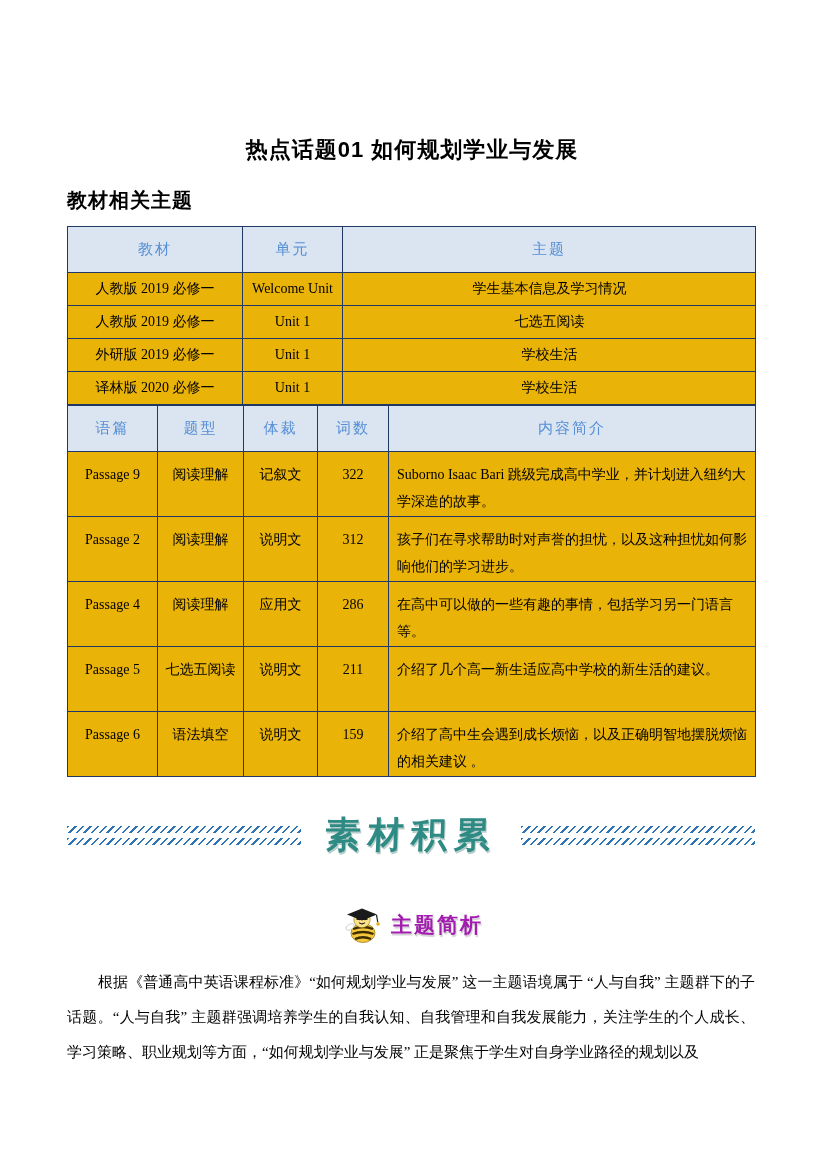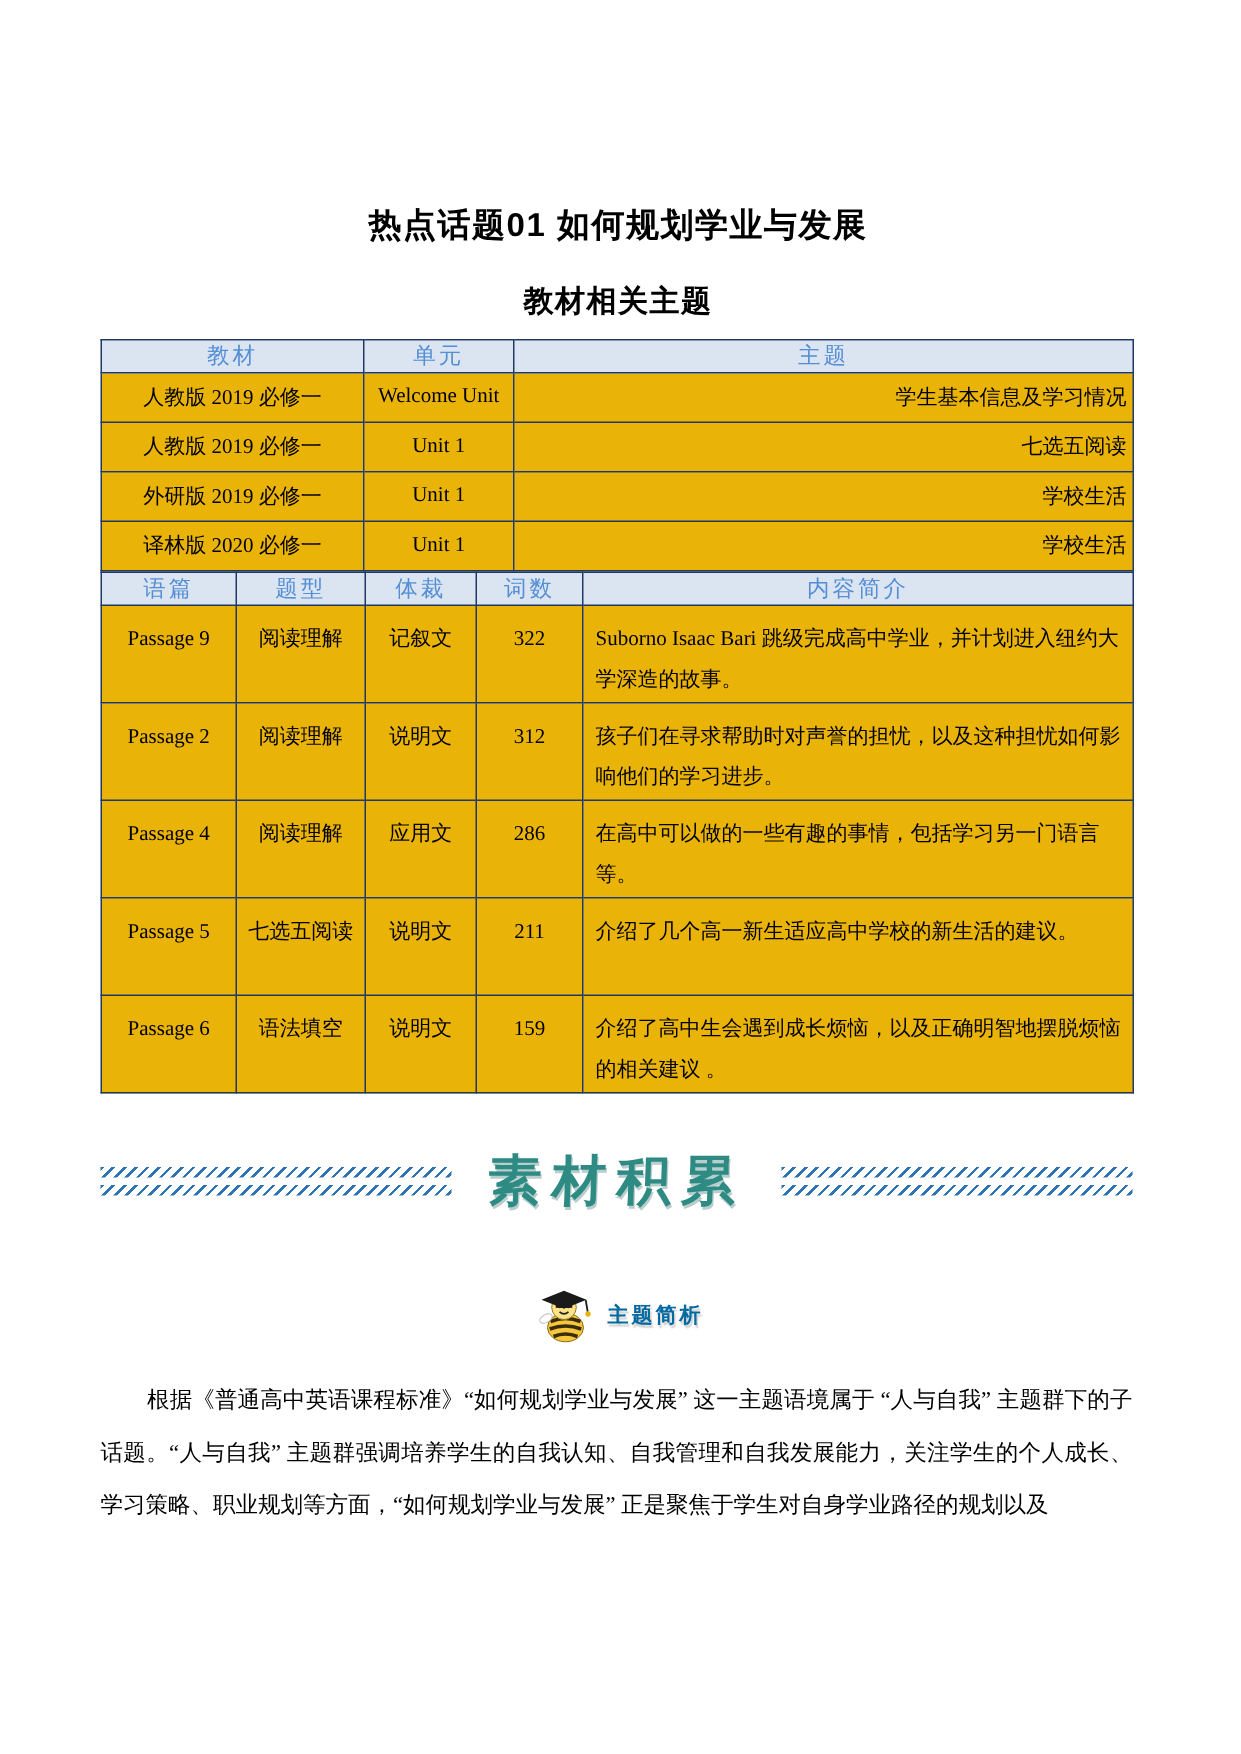--- a/index.html
+++ b/index.html
@@ -14,50 +14,50 @@
   .page { width:827px; height:1169px; padding:103px 70px 0 67px;margin-top:32px; }
 
   .doc-title {
     text-align:center;
     font-family:"Liberation Sans", sans-serif;
     font-weight:bold;
     font-size:22px;
     letter-spacing:1px;
   }
   .section-title {
-    text-align:center;
+    text-align:left;
     font-family:"Liberation Sans", sans-serif;
     font-weight:bold;
     font-size:20px;
     margin-top:22px;
     margin-bottom:12px;
     letter-spacing:1px;
   }
 
   table.tbl {
     border-collapse:collapse;
     width:688px;
     table-layout:fixed;
   }
   .tbl th, .tbl td { border:1px solid #1F3864; }
   .tbl th {
     background:#DBE5F1;
     color:#558ED5;
     font-family:"Liberation Sans", sans-serif;
     font-weight:normal;
     font-size:15px;
-    height:22px;
+    height:46px;
     text-align:center;
     letter-spacing:2px;
   }
   .tbl td { font-size:14px; background:#eab308; }
 
   
   .t1 td { height:33px; text-align:center; padding:2px 4px; }
-  .t1 td.left { text-align:right; padding-left:5px; }
+  .t1 td.left { text-align:center; padding-left:5px; }
 
   
   .t2 tr.data { height:65px; }
   .t2 td {
     vertical-align:top;
     padding-top:9px;
     text-align:center;
     line-height:27px;
     padding-left:4px; padding-right:4px;
   }
@@ -95,22 +95,22 @@
   .analysis-header {
     margin-top:44px;
     display:flex;
     justify-content:center;
     align-items:center;
     gap:8px;
   }
   .analysis-label {
     font-family:"Liberation Sans", sans-serif;
     font-weight:bold;
-    font-size:14px;
-    color:#0369a1;
+    font-size:21px;
+    color:#a21caf;
     letter-spacing:2px;
     text-shadow:1px 2px 1px rgba(120,120,120,0.35);
   }
 
   .body-para {
     margin-top:20px;
     width:688px;
     font-size:15px;
     line-height:35px;
     text-align:justify;

